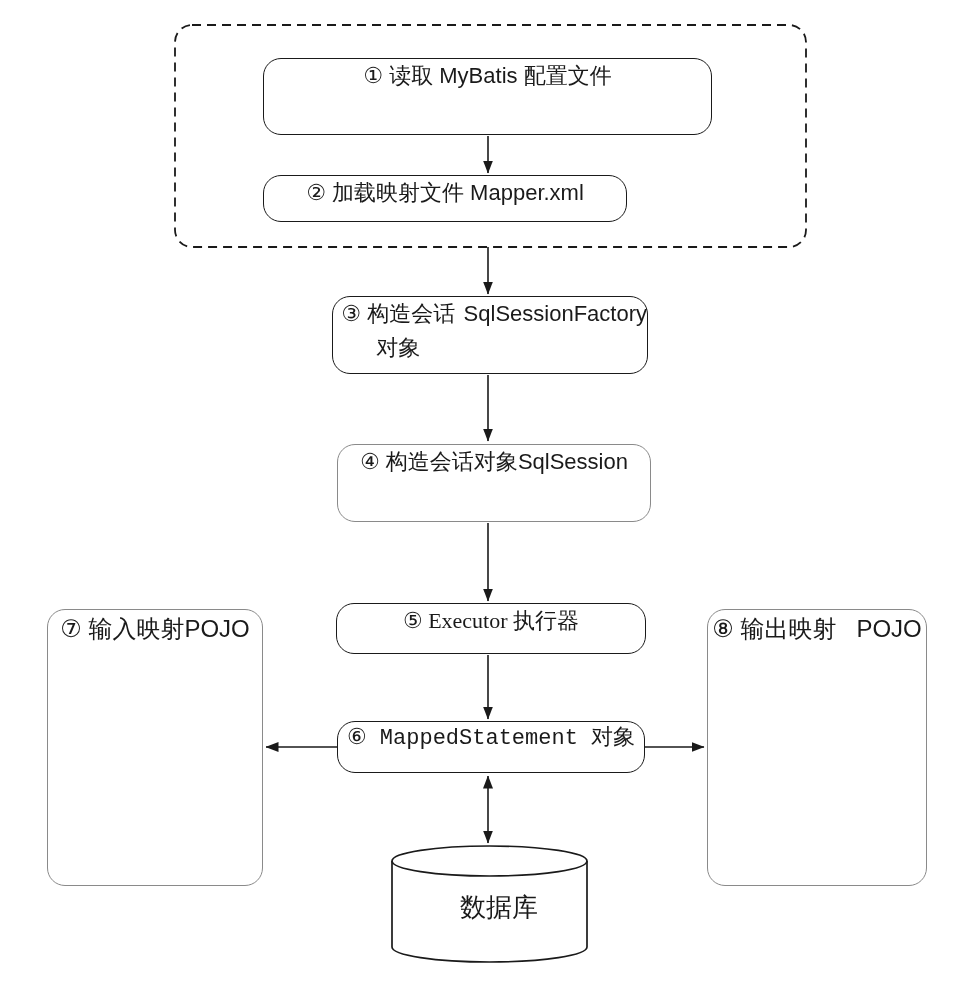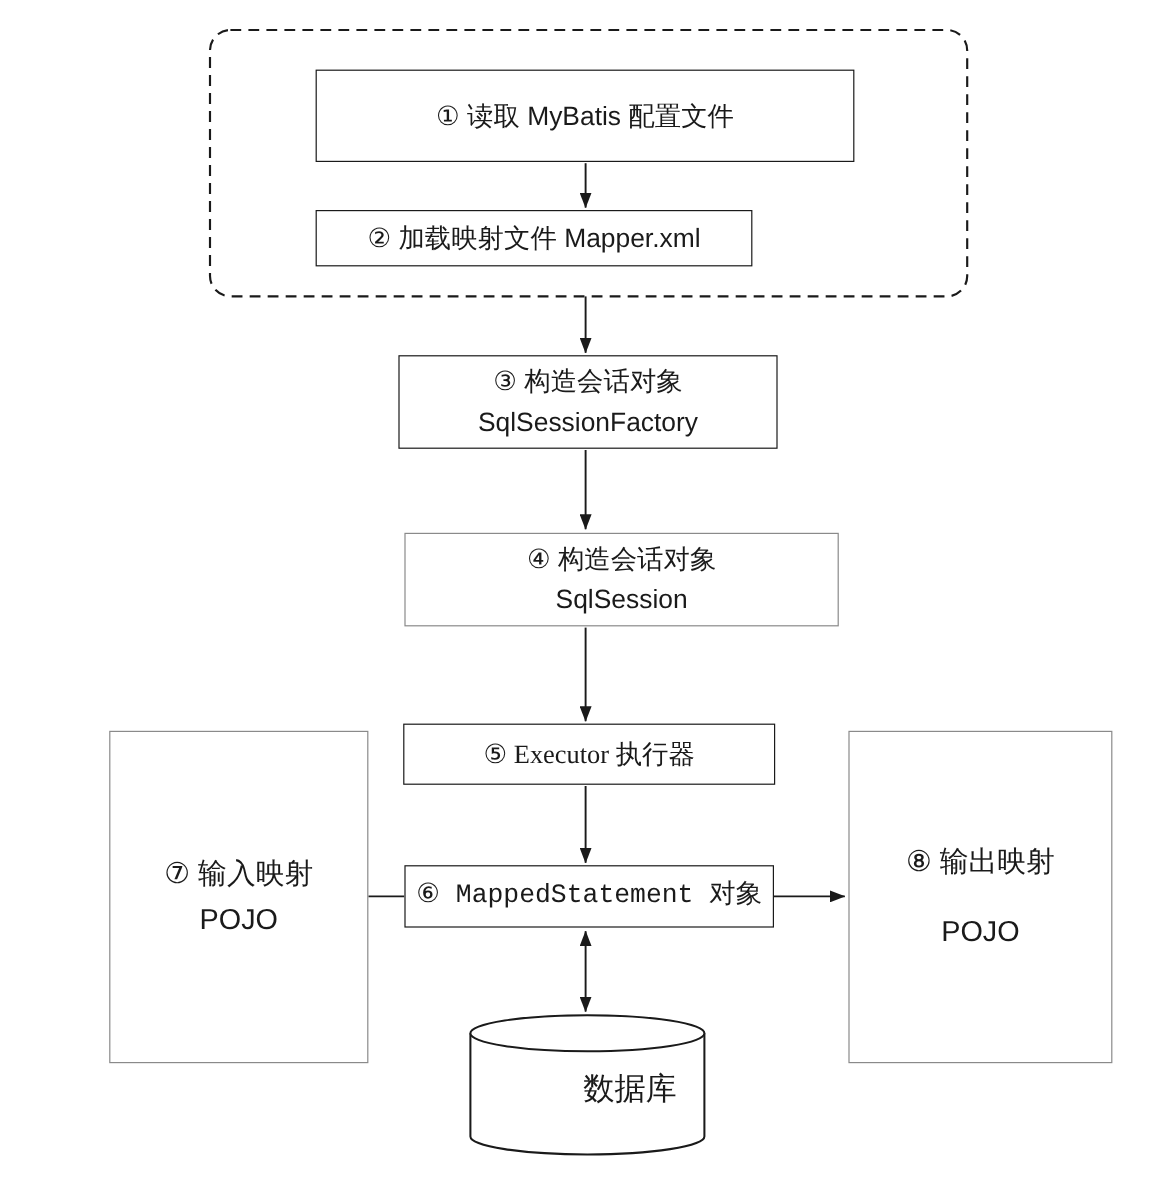--- a/index.html
+++ b/index.html
@@ -16,35 +16,36 @@
     overflow: hidden;
   }
   .connector-layer {
     position: absolute;
     left: 0; top: 0;
     width: 963px; height: 981px;
   }
   .node {
     position: absolute;
     display: flex;
-    flex-direction: column;
-    align-items: center;
+    flex-direction: row;
+    align-items: flex-start;
     justify-content: center;
     text-align: center;
     background: #ffffff;
     color: #1a1a1a;
     box-sizing: border-box;
+    border-radius: 18px;
   }
   .border-dark { border: 1.6px solid #1a1a1a; }
   .border-gray { border: 1.6px solid #8a8a8a; }
   .flow-text  { font-size: 22px; line-height: 34px; }
   .side-text  { font-size: 24px; line-height: 38px; }
   .db-label {
     position: absolute;
-    left: 407px; top: 890px;
+    left: 381px; top: 890px;
     width: 236px;
     text-align: center;
     font-size: 26px;
     color: #1a1a1a;
   }
 </style>
 </head>
 <body>
 
 <div class="diagram">
@@ -81,34 +82,34 @@
 
   <div class="node border-dark flow-text" style="left:263px; top:175px; width:364px; height:47px;">
     <span>② 加载映射文件 Mapper.xml</span>
   </div>
 
   <div class="node border-dark flow-text" style="left:332px; top:296px; width:316px; height:78px;">
     <span>③ 构造会话对象</span>
     <span>SqlSessionFactory</span>
   </div>
 
-  <div class="node border-gray flow-text" style="left:337px; top:444px; width:362px; height:78px;">
+  <div class="node border-gray flow-text" style="left:337px; top:444px; width:314px; height:78px;">
     <span>④ 构造会话对象</span>
     <span>SqlSession</span>
   </div>
 
   <div class="node border-dark flow-text" style="left:336px; top:603px; width:310px; height:51px;font-family:Liberation Serif, serif;">
     <span>⑤ Executor 执行器</span>
   </div>
 
   <div class="node border-dark flow-text" style="left:337px; top:721px; width:308px; height:52px;font-family:Liberation Mono, monospace;">
     <span>⑥ MappedStatement 对象</span>
   </div>
 
-  <div class="node border-gray side-text" style="left:47px; top:609px; width:216px; height:277px;margin-left:44px;">
+  <div class="node border-gray side-text" style="left:47px; top:609px; width:216px; height:277px;">
     <span>⑦ 输入映射</span>
     <span>POJO</span>
   </div>
 
   <div class="node border-gray side-text" style="left:707px; top:609px; width:220px; height:277px;gap:20px;">
     <span>⑧ 输出映射</span>
     <span>POJO</span>
   </div>
 
   <div class="db-label">数据库</div>

